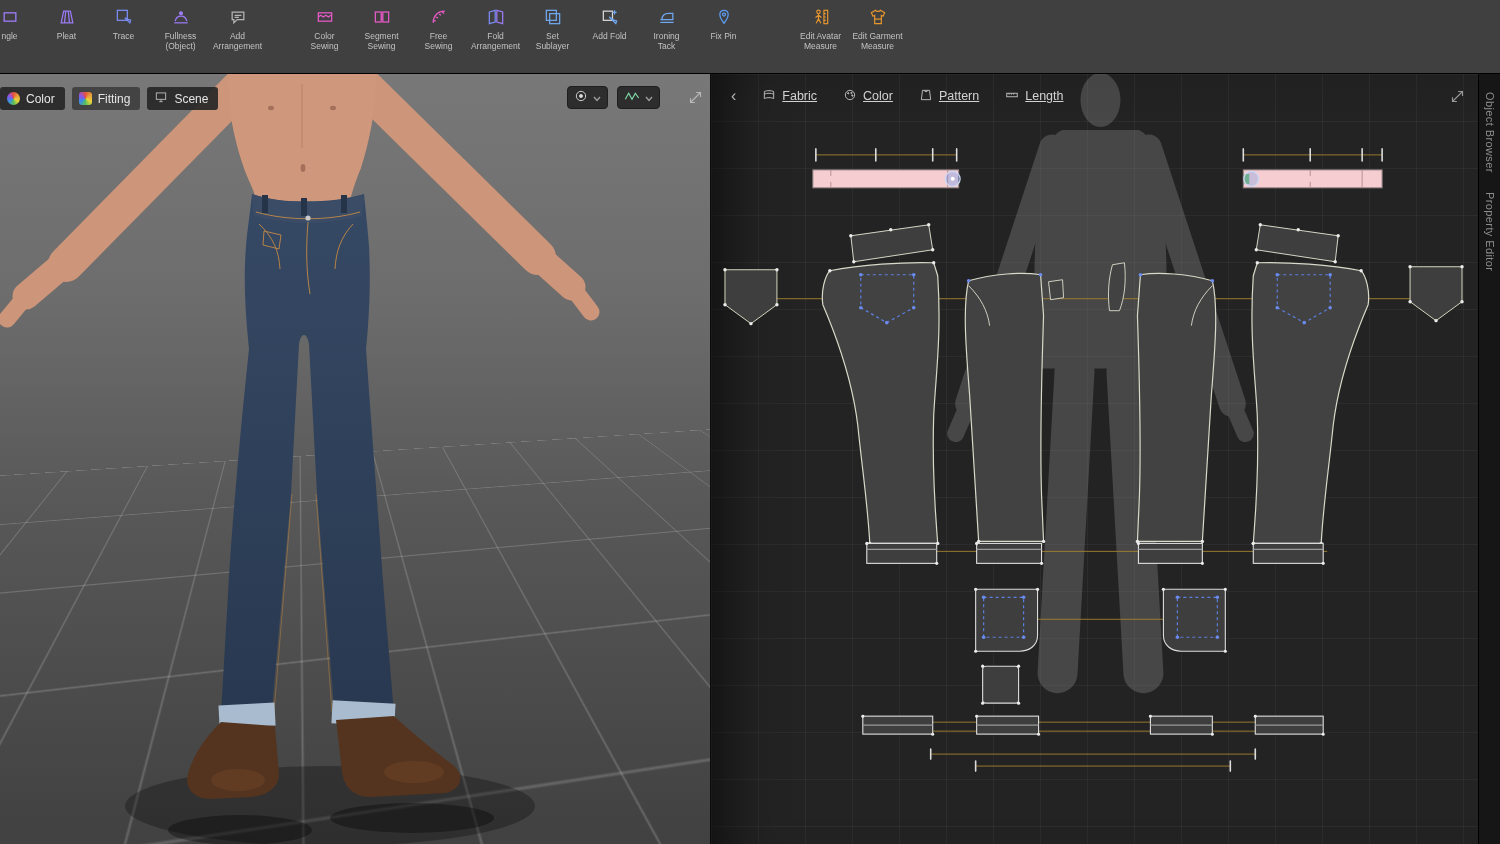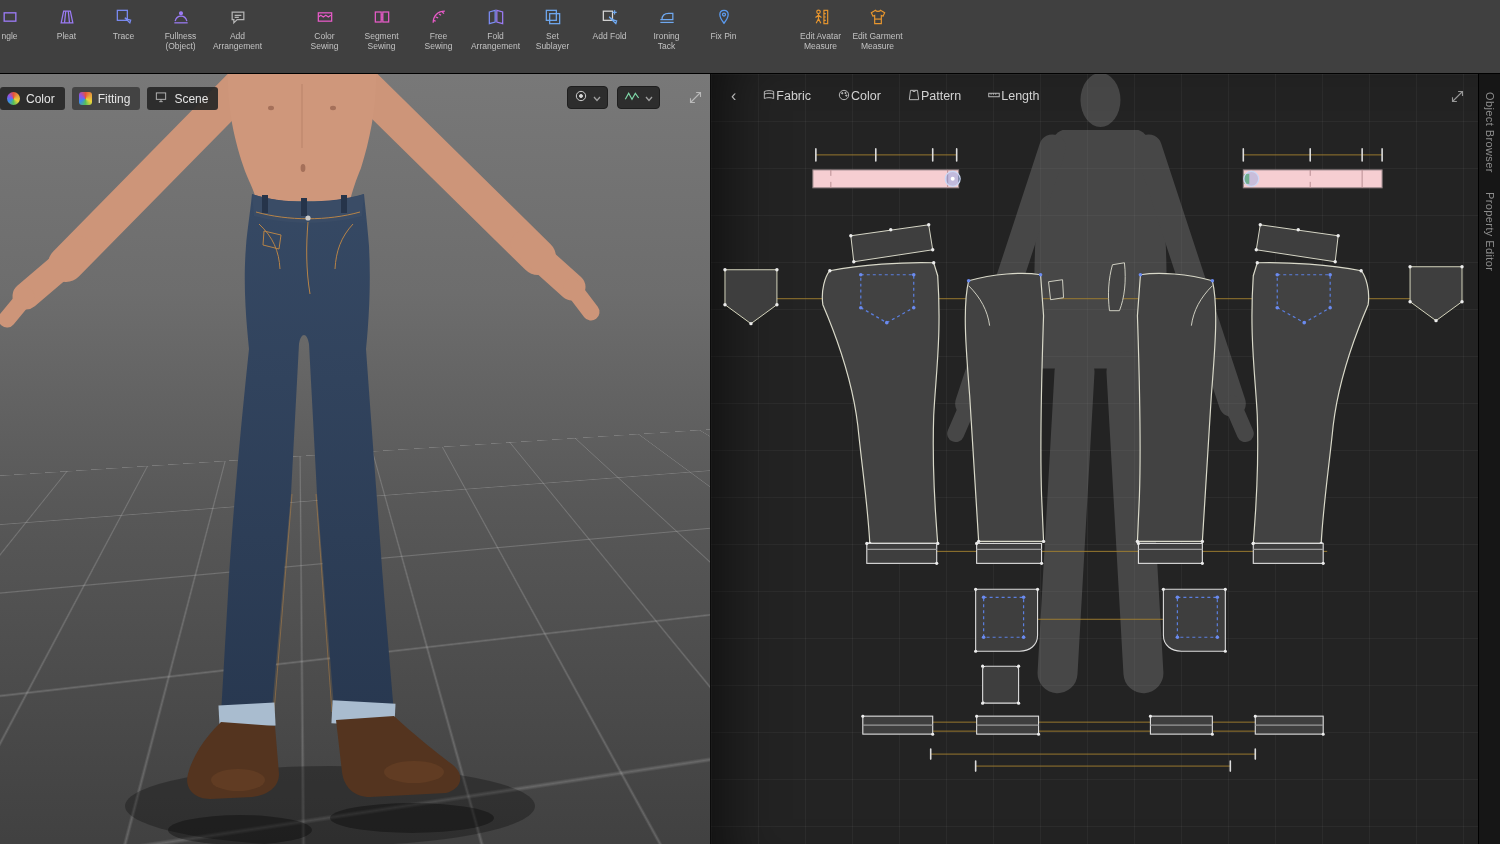--- a/index.html
+++ b/index.html
@@ -73,22 +73,22 @@
     background-image:
       linear-gradient(rgba(255,255,255,.045) 1px, transparent 1px),
       linear-gradient(90deg, rgba(255,255,255,.045) 1px, transparent 1px);
     background-size: 47px 47px;
     box-shadow: inset 45px 0 60px -35px rgba(0,0,0,.65);
     border-left: 1px solid #0b0b0b;
   }
   .pt-header { position: absolute; top: 0; left: 0; right: 0; height: 44px;
     display: flex; align-items: center; gap: 26px; padding-left: 20px; z-index: 5; }
   .pt-back { background: none; border: none; color: #b5b5b5; font-size: 16px; cursor: pointer; line-height: 1; }
-  .pt-tab { display: flex; align-items: center; color: #d2d2d2; font-size: 12.5px;
-    cursor: pointer; background: none; border: none; }
+  .pt-tab { display: flex; align-items: center; gap: 6px; color: #d2d2d2; font-size: 12.5px;
+    cursor: pointer; background: none; border: none; text-decoration: underline; }
   .pt-expand { position: absolute; top: 15px; right: 13px; width: 15px; height: 15px;
     background: none; border: none; cursor: pointer; opacity: .75; z-index: 5; }
   .pieces { position: absolute; inset: 0; }
 
   
   .rail { width: 22px; background: #161616; border-left: 1px solid #000;
     display: flex; flex-direction: column; align-items: center; padding-top: 18px; gap: 16px; }
   .rail button { background: none; border: none; cursor: pointer; padding: 0; }
   .rail span { writing-mode: vertical-rl; font-size: 11px; color: #8d8d8d; letter-spacing: .4px; }
 </style>

